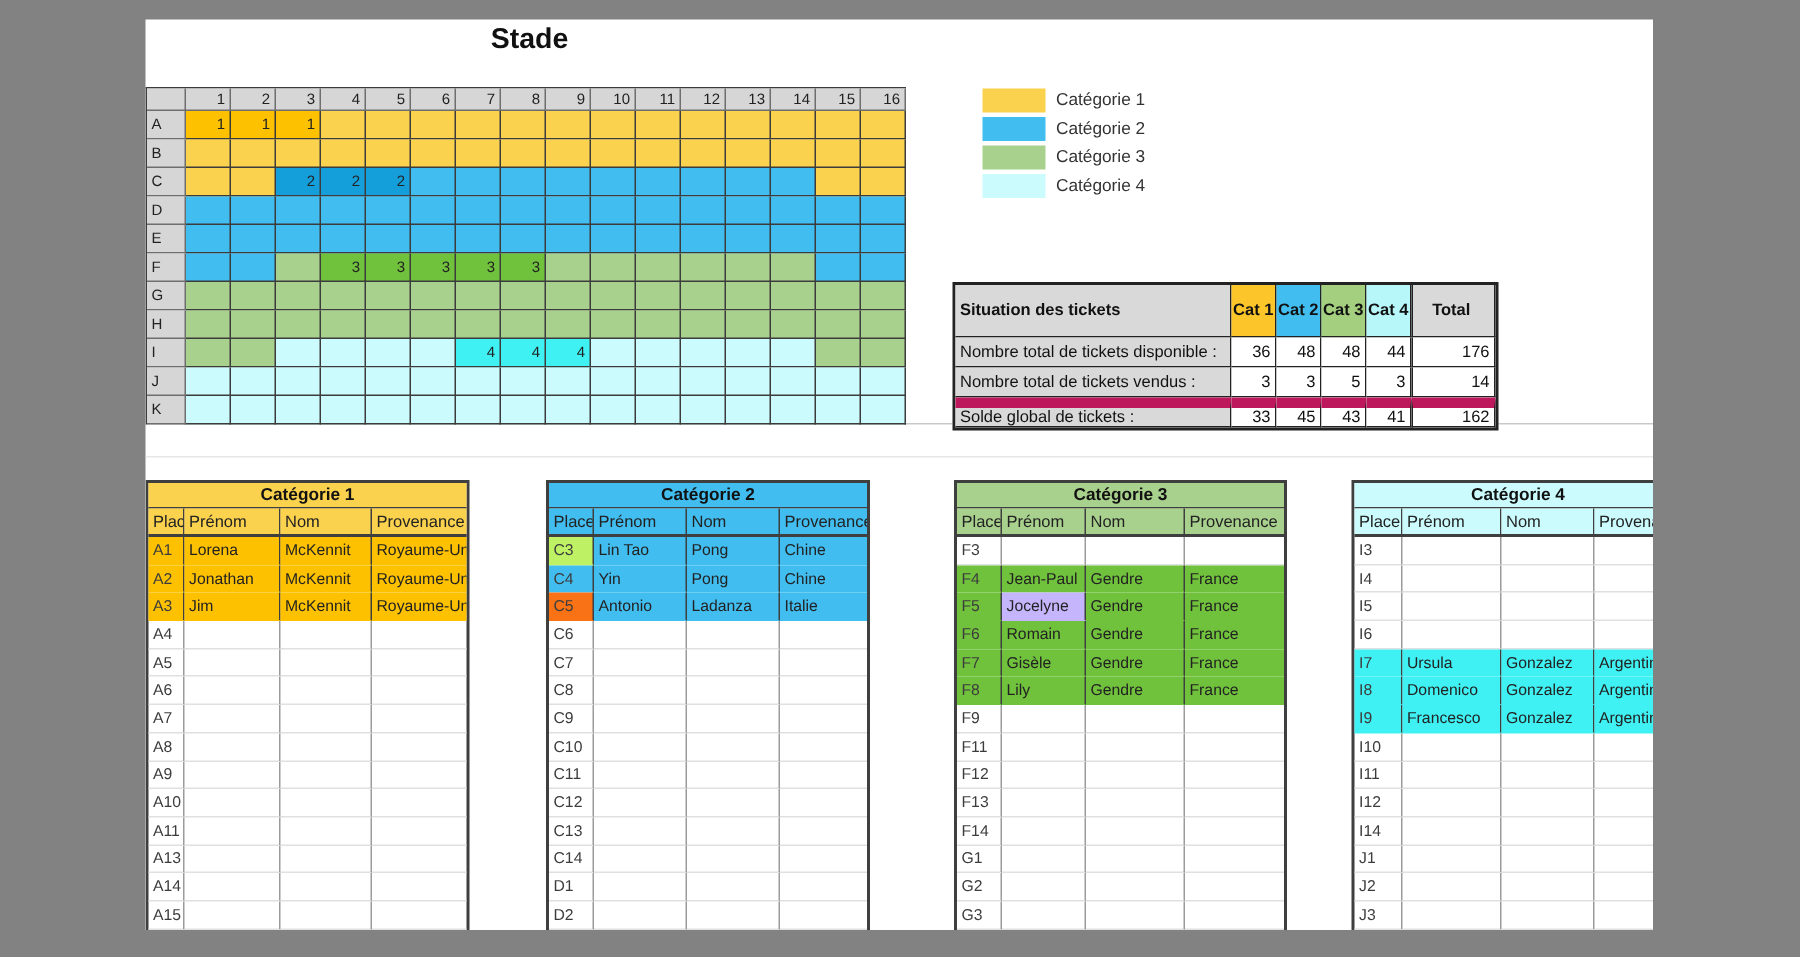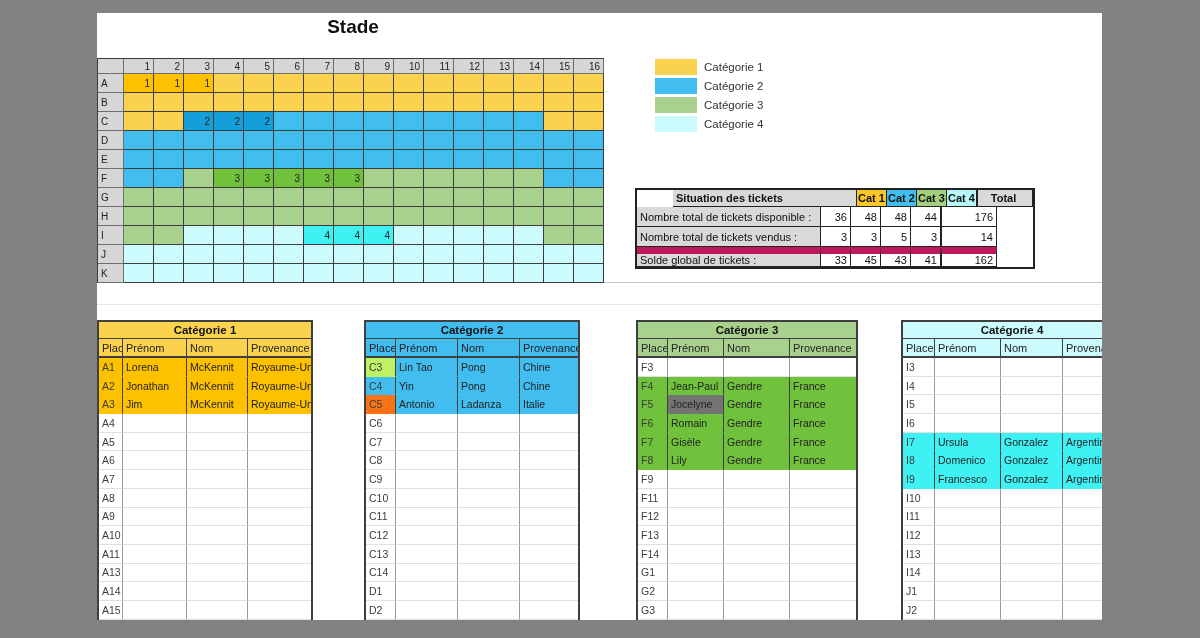--- a/index.html
+++ b/index.html
@@ -26,21 +26,21 @@
 
   
   .legend{position:absolute;left:558px;top:44px;}
   .legend-item{display:flex;align-items:center;height:19px;}
   .swatch{width:42px;height:16px;margin-right:7px;}
   .legend-label{font-size:11.5px;color:#333;}
 
   
   .tickets{position:absolute;left:538px;top:175px;border:2px solid #222;background:#fff;z-index:2;}
   .trow{display:flex;height:20px;}
-  .trow.thead{height:17px;margin-left:36px;}
+  .trow.thead{height:35px;}
   .tcell{box-sizing:border-box;border-right:1px solid #222;border-bottom:1px solid #222;font-size:11px;color:#111;
          display:flex;align-items:center;overflow:hidden;}
   .tlabel{width:184px;background:#d9d9d9;padding-left:3px;}
   .thead .tlabel{font-weight:bold;}
   .tval{width:30px;justify-content:flex-end;padding-right:3px;background:#fff;}
   .tcat{width:30px;justify-content:center;font-weight:bold;}
   .ttotal{width:56px;border-left:1px solid #222;}
   .thead .ttotal{background:#d9d9d9;font-weight:bold;justify-content:center;}
   .trow:last-child .tcell{border-top:7px solid #be185d;}
 
@@ -564,21 +564,21 @@
           <div class="cc"></div>
         </div>
         <div class="crow row-filled">
           <div class="cc" style="background: rgb(112, 193, 60);">F4</div>
           <div class="cc" style="background: rgb(112, 193, 60);">Jean-Paul</div>
           <div class="cc" style="background: rgb(112, 193, 60);">Gendre</div>
           <div class="cc" style="background: rgb(112, 193, 60);">France</div>
         </div>
         <div class="crow row-filled">
           <div class="cc" style="background: rgb(112, 193, 60);">F5</div>
-          <div class="cc" style="background: #737373;">Jocelyne</div>
+          <div class="cc" style="background: #c4b5fd;">Jocelyne</div>
           <div class="cc" style="background: rgb(112, 193, 60);">Gendre</div>
           <div class="cc" style="background: rgb(112, 193, 60);">France</div>
         </div>
         <div class="crow row-filled">
           <div class="cc" style="background: rgb(112, 193, 60);">F6</div>
           <div class="cc" style="background: rgb(112, 193, 60);">Romain</div>
           <div class="cc" style="background: rgb(112, 193, 60);">Gendre</div>
           <div class="cc" style="background: rgb(112, 193, 60);">France</div>
         </div>
         <div class="crow row-filled">
@@ -704,26 +704,20 @@
           <div class="cc"></div>
           <div class="cc"></div>
         </div>
         <div class="crow">
           <div class="cc">I12</div>
           <div class="cc"></div>
           <div class="cc"></div>
           <div class="cc"></div>
         </div>
         <div class="crow">
-          <div class="cc">I13</div>
-          <div class="cc"></div>
-          <div class="cc"></div>
-          <div class="cc"></div>
-        </div>
-        <div class="crow">
           <div class="cc">I14</div>
           <div class="cc"></div>
           <div class="cc"></div>
           <div class="cc"></div>
         </div>
         <div class="crow">
           <div class="cc">J1</div>
           <div class="cc"></div>
           <div class="cc"></div>
           <div class="cc"></div>

